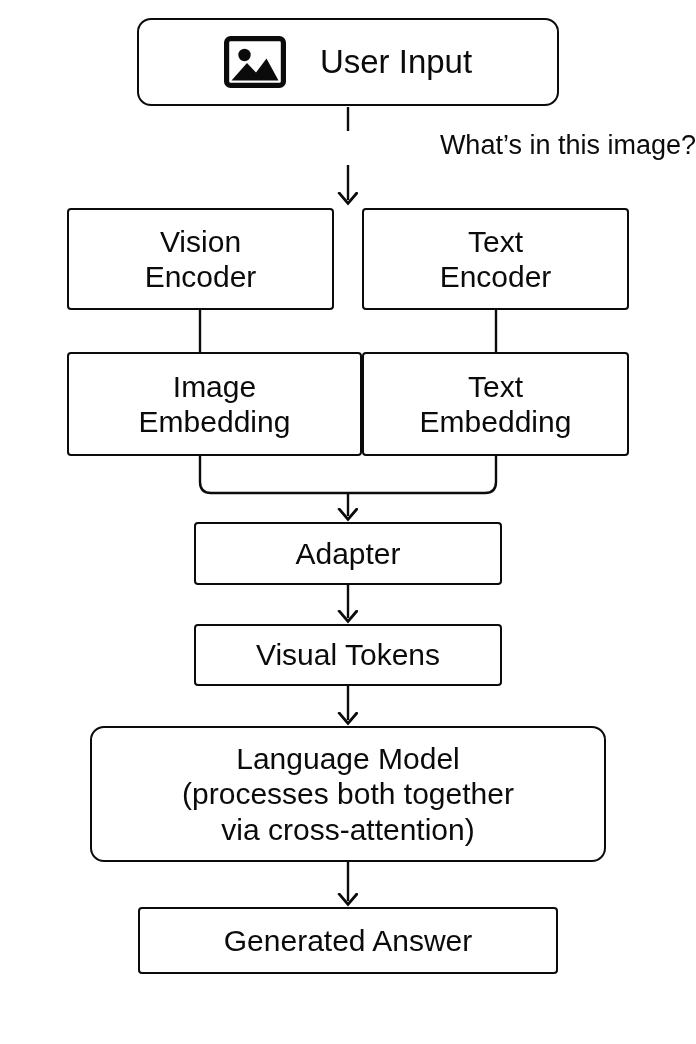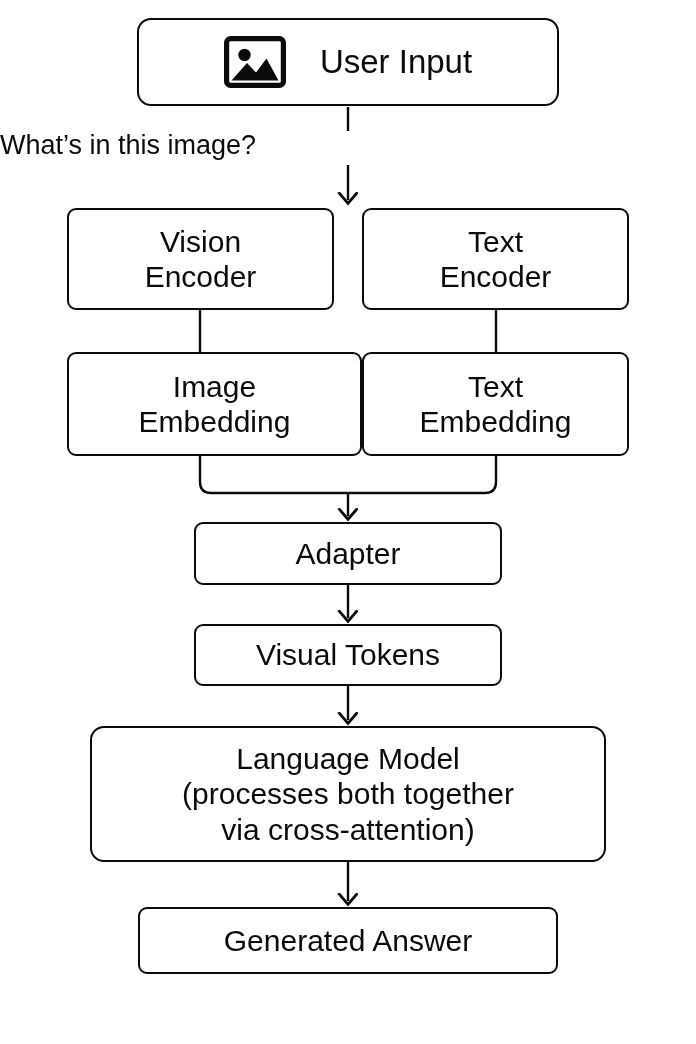--- a/index.html
+++ b/index.html
@@ -25,21 +25,21 @@
     top: 0;
     width: 696px;
     height: 1044px;
     pointer-events: none;
   }
   .node {
     position: absolute;
     box-sizing: border-box;
     background: #ffffff;
     border: 2.5px solid #0b0b0b;
-    border-radius: 9px;
+    border-radius: 4px;
     display: flex;
     align-items: center;
     justify-content: center;
     text-align: center;
     line-height: 1.18;
     color: #0b0b0b;
   }
   .node .label {
     display: block;
     white-space: pre-line;
@@ -111,21 +111,21 @@
     width: 420px;
     height: 67px;
     font-size: 30px;
     justify-content: center;
   }
   .caption-question {
     position: absolute;
     left: 0;
     top: 130px;
     width: 696px;
-    text-align: left;
+    text-align: right;
     font-size: 27px;
     color: #0b0b0b;
   }
   .image-icon {
     flex: 0 0 auto;
     width: 62px;
     height: 52px;
     display: block;
   }
 </style>

